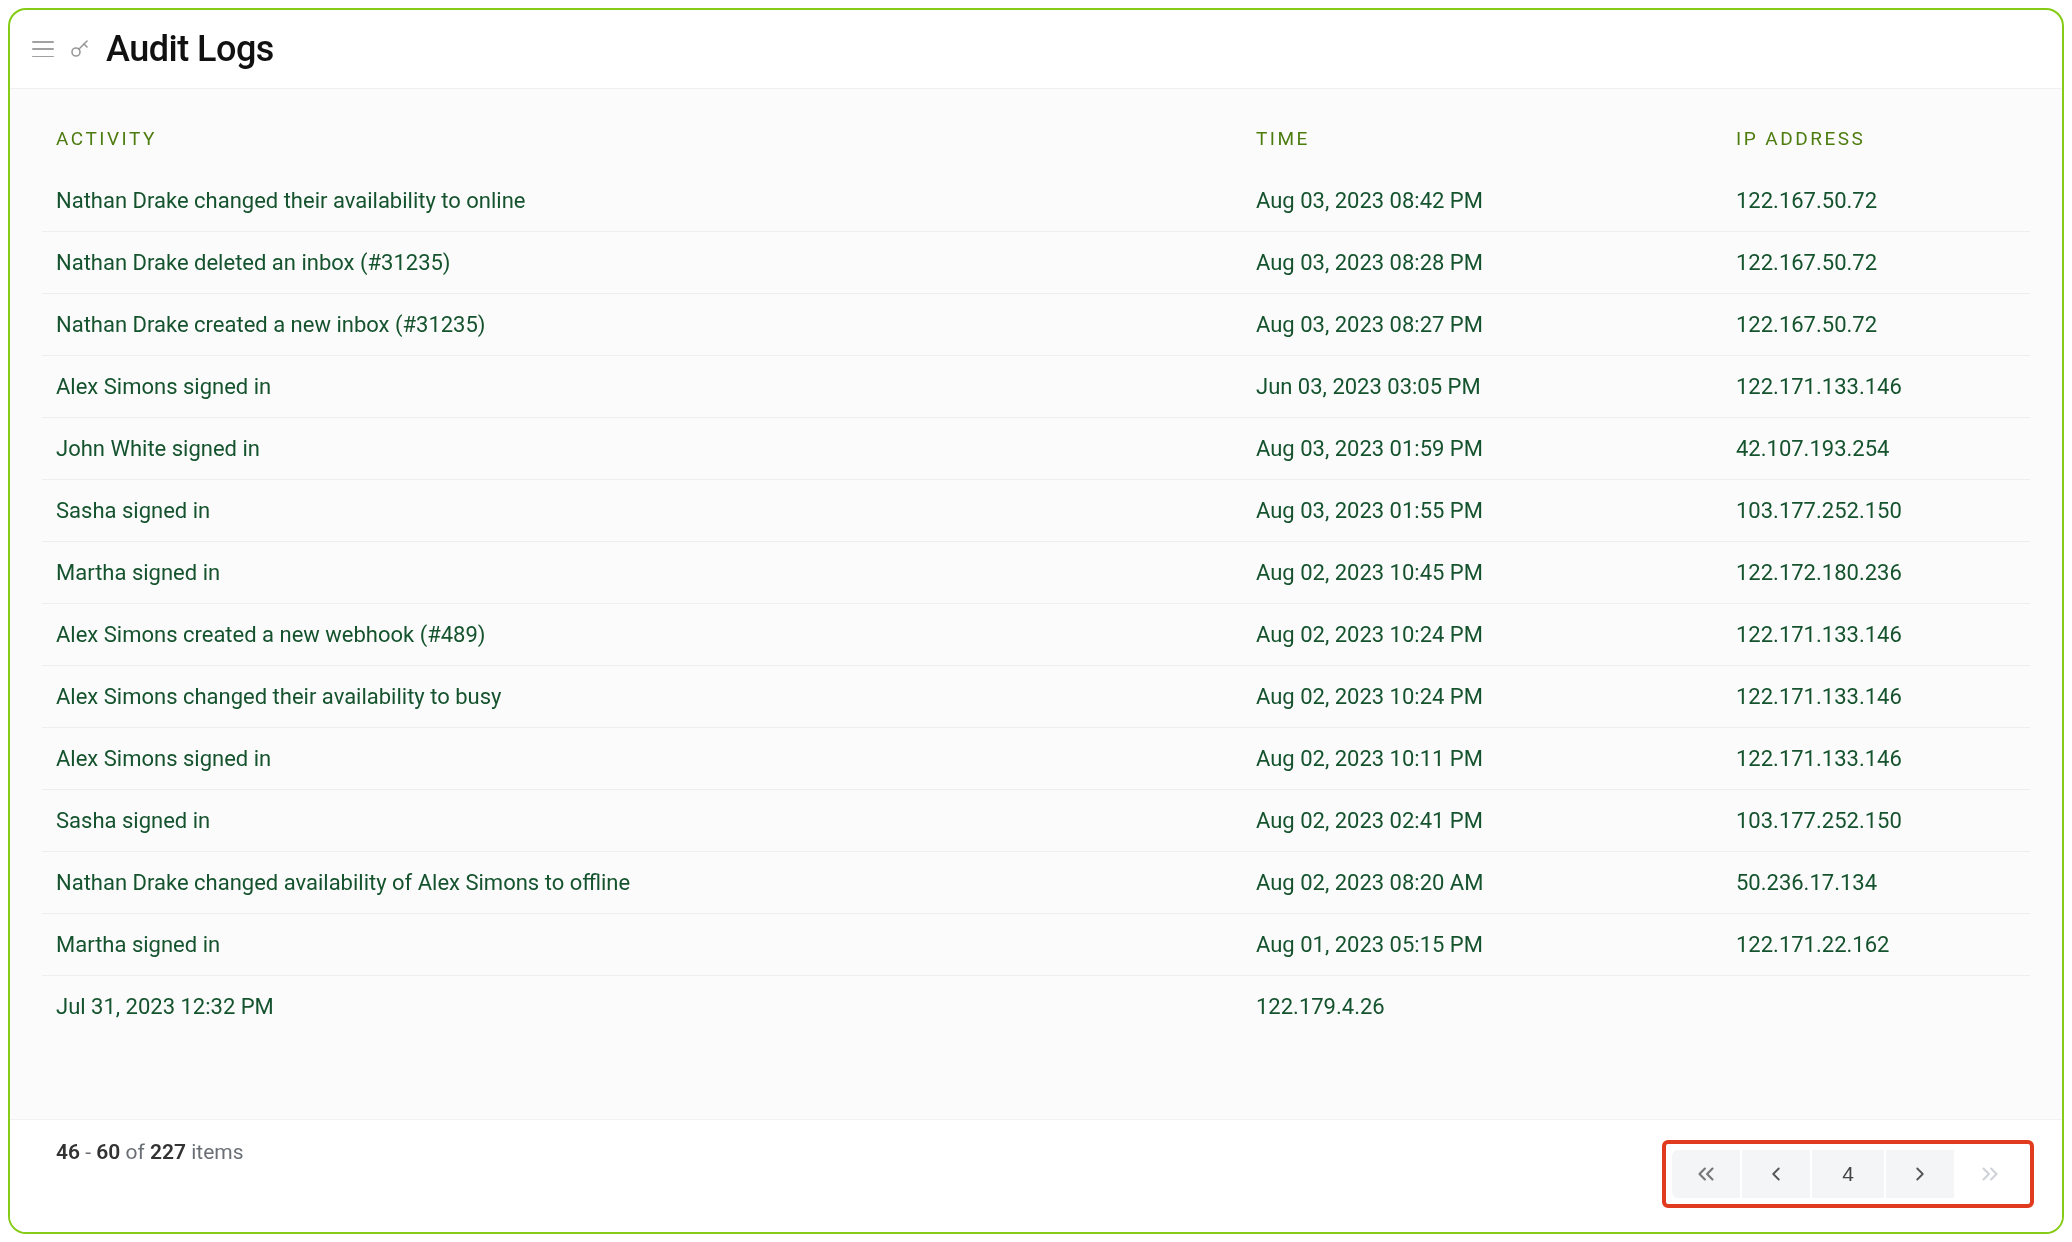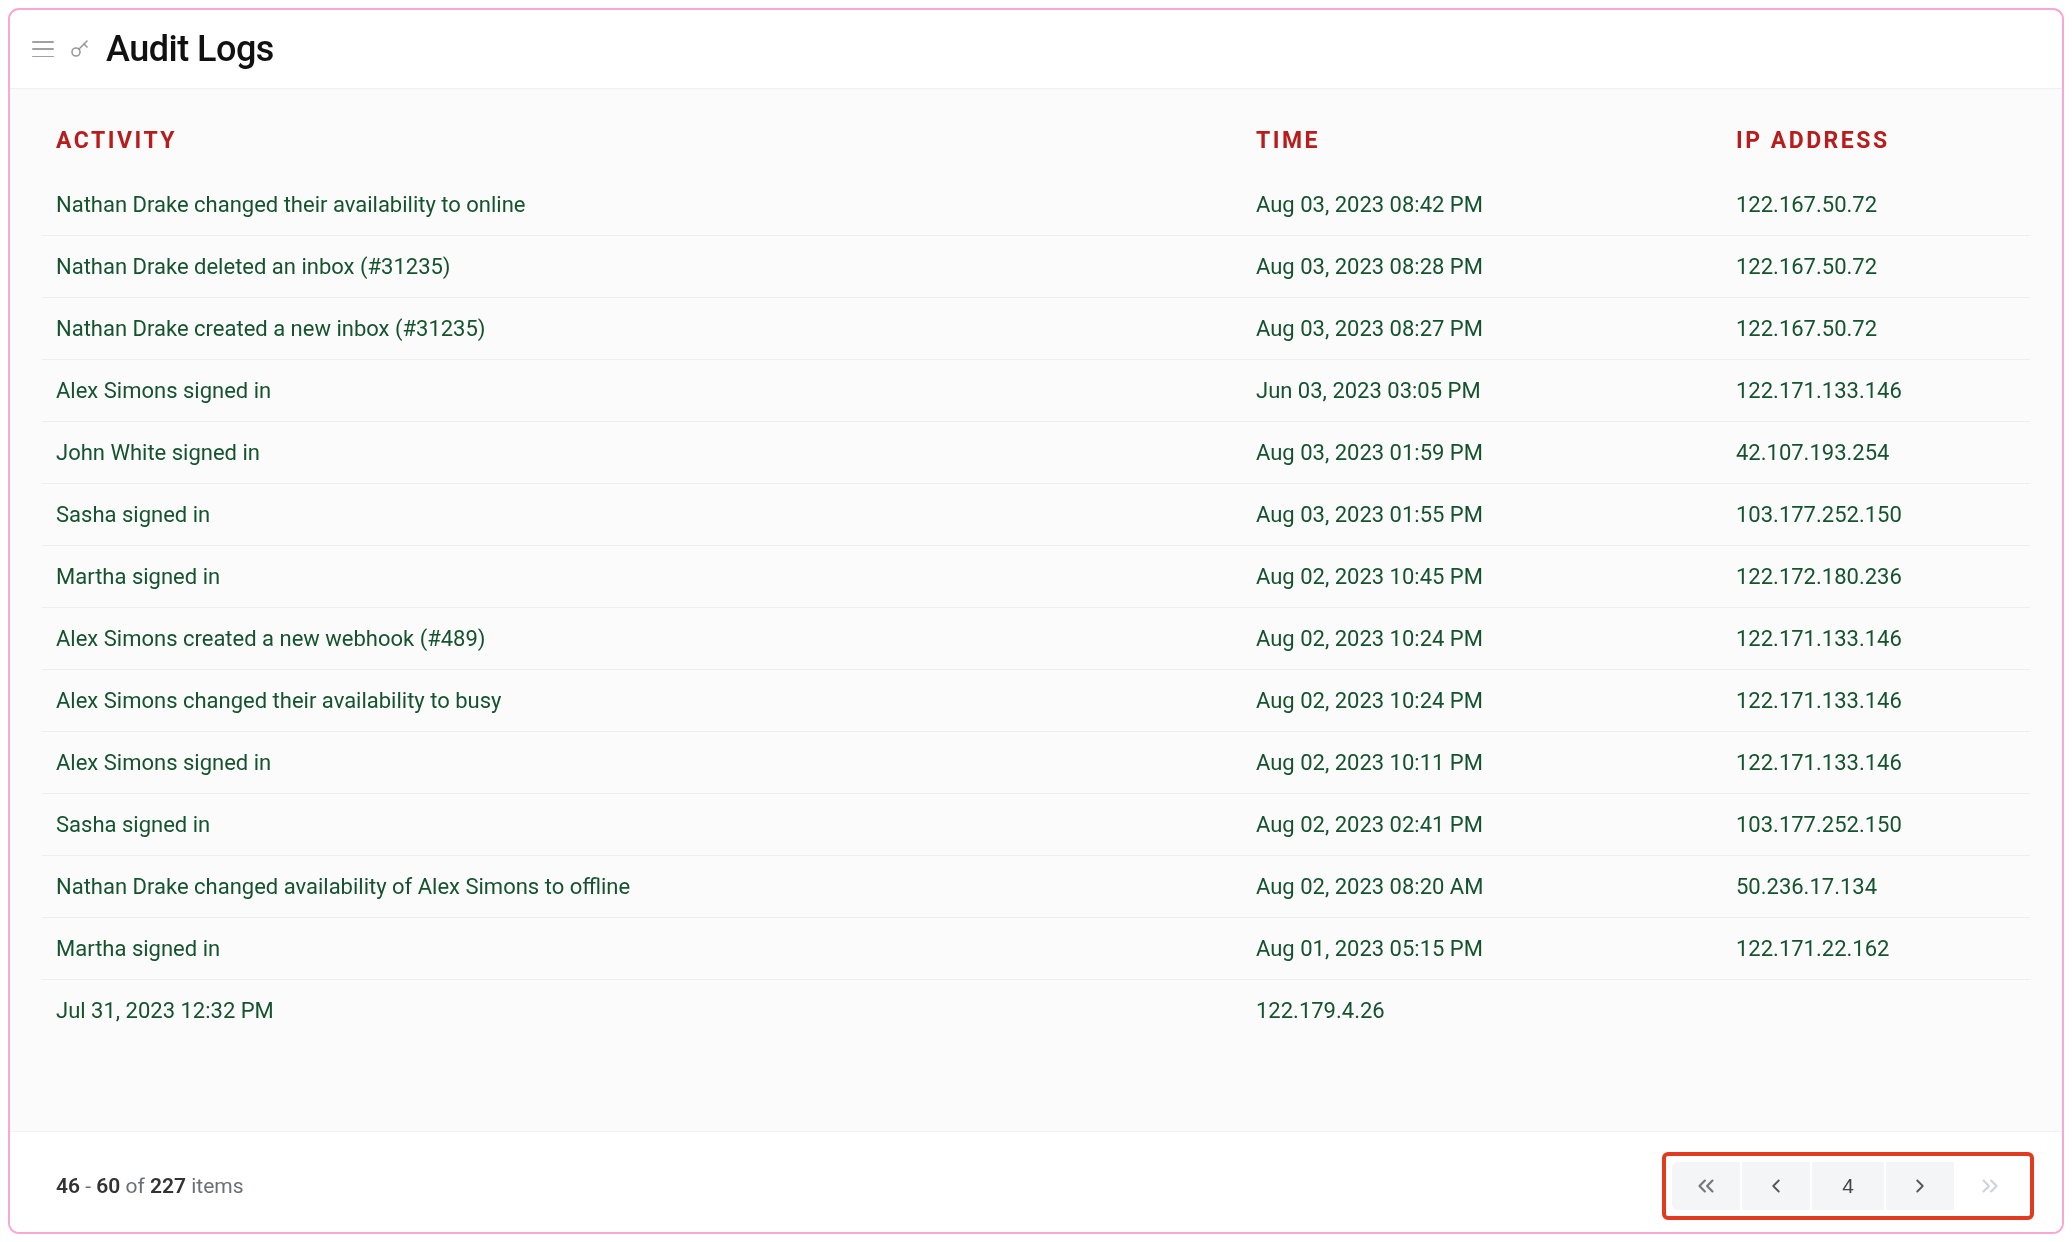--- a/index.html
+++ b/index.html
@@ -14,22 +14,22 @@
     width: 2072px;
     height: 1242px;
     position: relative;
   }
   .window {
     position: absolute;
     top: 8px;
     left: 8px;
     right: 8px;
     bottom: 8px;
-    border: 2px solid #f9a8d4;
-    border-radius: 11px;
+    border: 2px solid #84cc16;
+    border-radius: 18px;
     overflow: hidden;
     display: flex;
     flex-direction: column;
     background: #fff;
   }
   .header {
     display: flex;
     align-items: center;
     padding: 18px 22px 18px 22px;
     gap: 14px;
@@ -63,41 +63,41 @@
     overflow: auto;
     background: #fbfbfb;
     padding: 0 32px;
   }
   .columns-header {
     display: grid;
     grid-template-columns: 1fr 480px 280px;
     padding: 38px 14px 20px 14px;
   }
   .columns-header .col {
-    font-size: 23px;
+    font-size: 19px;
     letter-spacing: 2.5px;
-    font-weight: 700;
-    color: #b91c1c;
+    font-weight: 400;
+    color: #4d7c0f;
   }
   .log-row {
     display: grid;
     grid-template-columns: 1fr 480px 280px;
     padding: 18px 14px;
     border-bottom: 1px solid #eceef0;
     font-size: 22px;
     color: #14532d;
   }
   .log-row:last-child {
     border-bottom: none;
   }
   .footer {
     display: flex;
-    align-items: center;
+    align-items: flex-start;
     justify-content: space-between;
-    padding: 20px 28px 12px 46px;
+    padding: 20px 28px 24px 46px;
     background: #fff;
     border-top: 1px solid #f2f2f2;
   }
   .counter {
     font-size: 21px;
     color: #6a6f76;
   }
   .counter b {
     color: #333;
     font-weight: 600;

